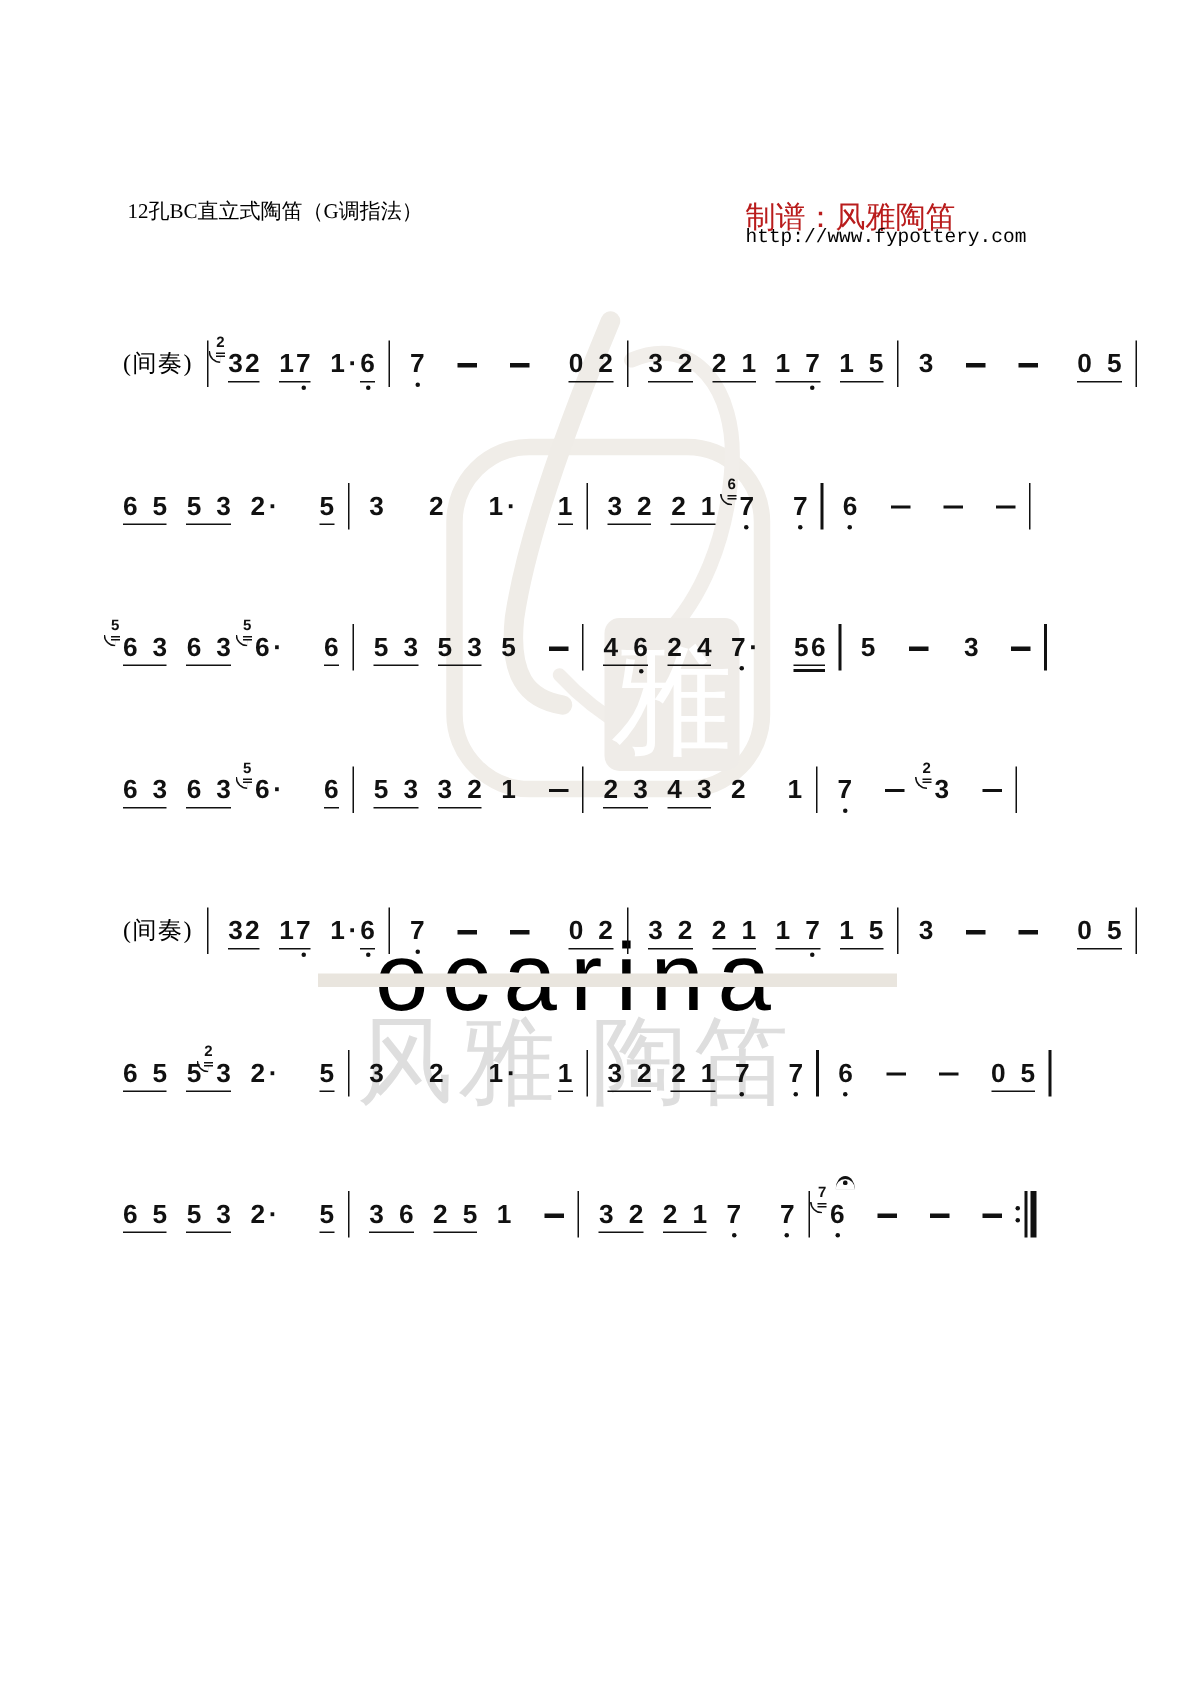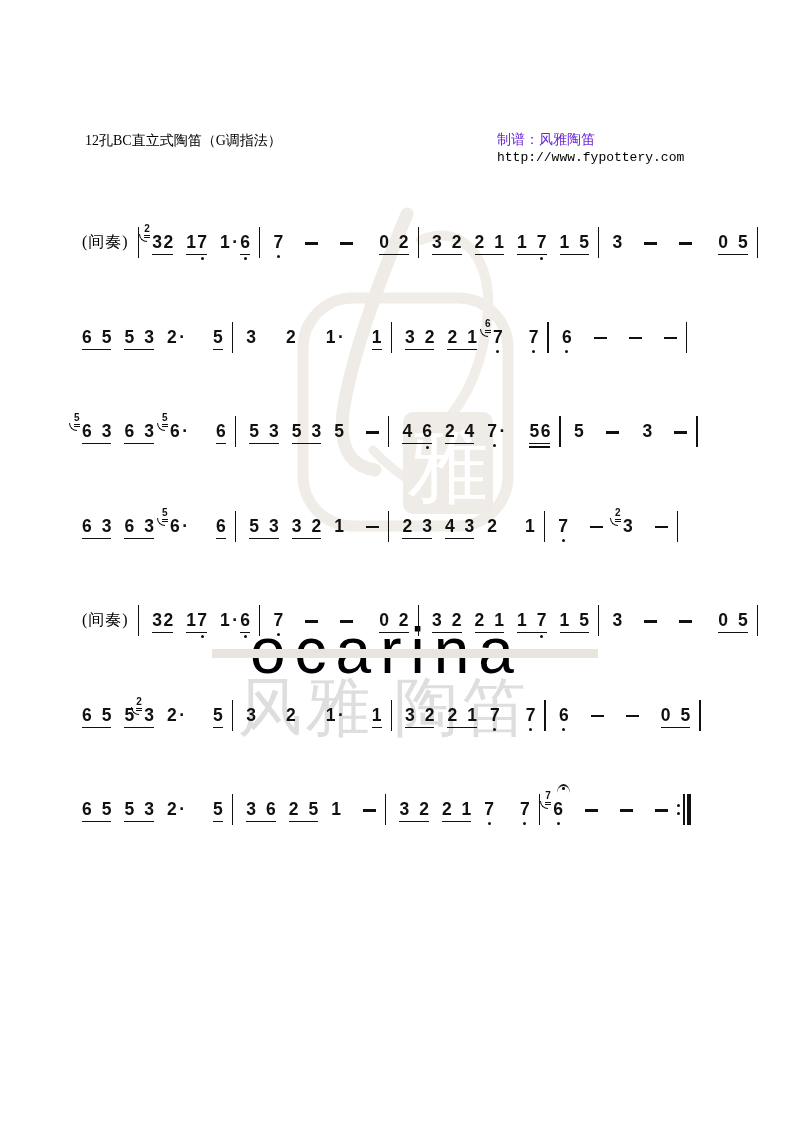--- a/index.html
+++ b/index.html
@@ -12,21 +12,21 @@
             color:#000000;letter-spacing:9px;font-family:"Liberation Sans",sans-serif;margin-top:46px;}
   .wm-bar{position:absolute;left:212px;top:649px;width:386px;height:9px;background:#e9e5de;}
   .wm-cjk{position:absolute;left:238px;top:664px;font-size:64px;color:#dedede;
           letter-spacing:4px;font-family:"Liberation Serif",serif;}
   
   .title{position:absolute;z-index:1;top:66px;left:0;width:100%;margin:0;text-align:center;
          font-size:28px;font-weight:bold;letter-spacing:11px;color:#000;
          font-family:"Liberation Serif",serif;}
   .sub-left{position:absolute;z-index:1;top:132px;left:85px;font-size:14px;color:#000;
             font-family:"Liberation Serif",serif;}
-  .credit{position:absolute;z-index:1;top:131px;left:497px;font-size:14px;color:#6d28d9;
+  .credit{position:absolute;z-index:1;top:131px;left:497px;font-size:20px;color:#b91c1c;
           font-family:"Liberation Serif",serif;}
   .url{position:absolute;z-index:1;top:150px;left:497px;font-size:13px;color:#000;
        font-family:"Liberation Mono","DejaVu Sans Mono",monospace;}
   
   .score{position:absolute;z-index:1;top:232px;left:82px;right:55px;}
   .sline{display:flex;align-items:flex-start;height:46px;margin-bottom:48.5px;}
   .stxt{font-size:16px;letter-spacing:1px;margin-top:0px;color:#000;
         font-family:"Liberation Serif",serif;white-space:nowrap;}
   .bar{width:1.5px;height:31px;background:#111;margin-top:-5px;flex:none;}
   .dash{width:13px;height:2.6px;background:#111;margin-top:10px;flex:none;}

